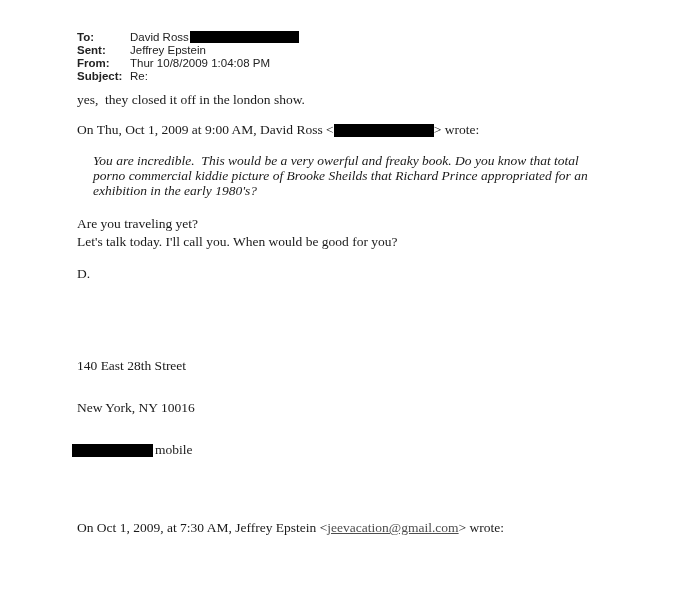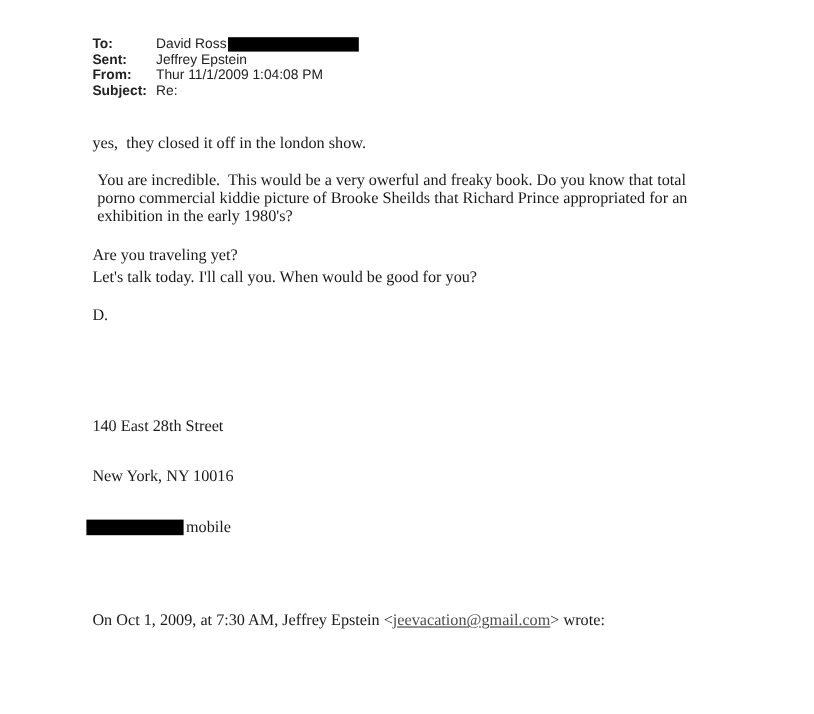--- a/index.html
+++ b/index.html
@@ -34,23 +34,23 @@
   .bar-mobile { width: 81px;  height: 13px; margin-left: -5px; margin-right: 2px; vertical-align: middle; }
   
   .serif {
     font-family: "Liberation Serif", "DejaVu Serif", serif;
     font-size: 13.5px;
     line-height: 15px;
     color: #1a1a1a;
     margin: 0;
     white-space: pre-wrap;
   }
-  .opening  { margin-top: 28px; }
+  .opening  { margin-top: 9px; }
   .attr1    { margin-top: 15px; }
-  .quote1   { margin-top: 16px; margin-left: 4px; width: 506px; }
+  .quote1   { margin-top: 16px; margin-left: 16px; width: 506px; font-style: italic; }
   .travel   { margin-top: 18px; }
   .talk     { margin-top: 3px; }
   .initial  { margin-top: 17px; }
   .signature { margin-top: 50px; line-height: 14px; }
   .mobile-line { line-height: 14px; }
   .attr2    { margin-top: 35px; }
   a.email {
     color: #4d4d4d;
     text-decoration: underline;
     cursor: pointer;
@@ -65,30 +65,31 @@
     <div class="hrow">
       <span class="hlabel">To:</span>
       <span class="hvalue"><span>David Ross</span><span class="redact bar-to"></span></span>
     </div>
     <div class="hrow">
       <span class="hlabel">Sent:</span>
       <span class="hvalue">Jeffrey Epstein</span>
     </div>
     <div class="hrow">
       <span class="hlabel">From:</span>
-      <span class="hvalue">Thur 11/1/2009 1:04:08 PM</span>
+      <span class="hvalue">Thur 10/8/2009 1:04:08 PM</span>
     </div>
     <div class="hrow">
       <span class="hlabel">Subject:</span>
       <span class="hvalue">Re:</span>
     </div>
   </div>
 
   <p class="serif opening">yes,  they closed it off in the london show.</p>
 
+  <p class="serif attr1"><span>On Thu, Oct 1, 2009 at 9:00 AM, David Ross &lt;</span><span class="redact bar-inline"></span><span>&gt; wrote:</span></p>
 
   <p class="serif quote1">You are incredible.  This would be a very owerful and freaky book. Do you know that total porno commercial kiddie picture of Brooke Sheilds that Richard Prince appropriated for an exhibition in the early 1980's?</p>
 
   <p class="serif travel">Are you traveling yet?</p>
 
   <p class="serif talk">Let's talk today. I'll call you. When would be good for you?</p>
 
   <p class="serif initial">D.</p>
 
   <div class="serif signature">

